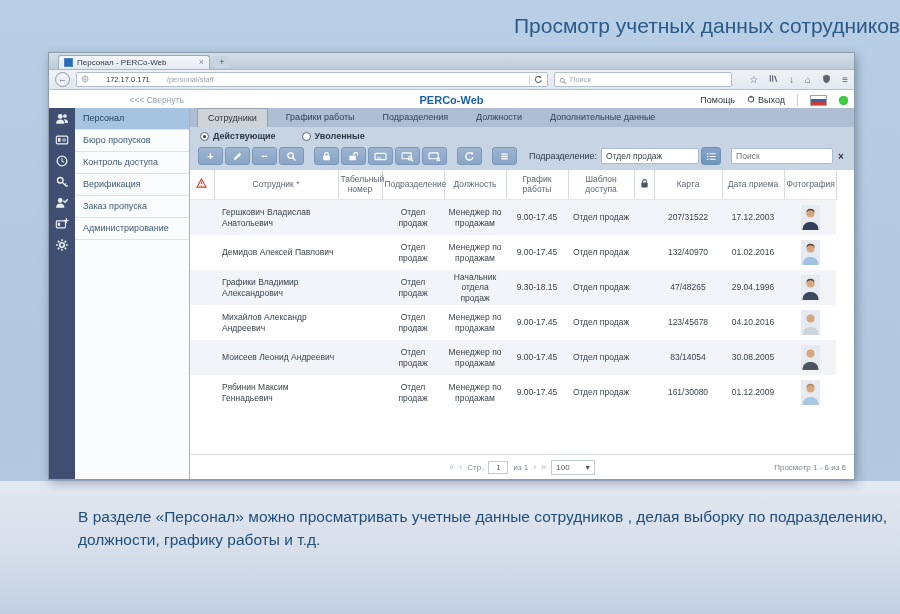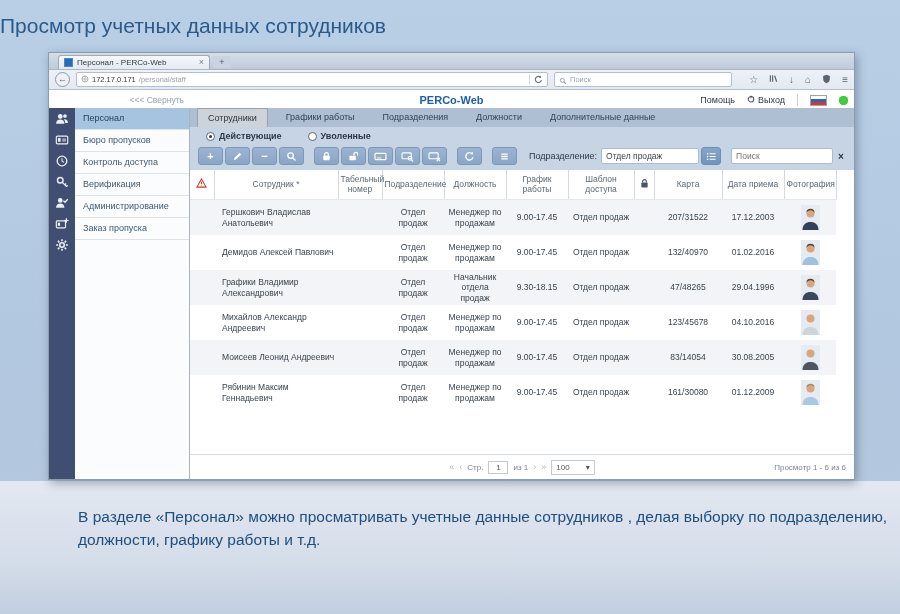--- a/index.html
+++ b/index.html
@@ -1,21 +1,21 @@
 <!DOCTYPE html>
 <html><head>
 <meta charset="utf-8">
 <style>
   html,body{margin:0;padding:0;}
   .stage{position:relative;width:900px;height:614px;overflow:hidden;
     font-family:"Liberation Sans",sans-serif;
     background:linear-gradient(180deg,#b9cfe6 0%,#b2c8e0 55%,#b5c8dd 100%);}
   .caption-band{position:absolute;left:0;top:481px;width:900px;height:133px;
     background:linear-gradient(180deg,#e3e8f1 0%,#d6deea 55%,#c2cfe1 100%);}
-  .page-title{position:absolute;top:14px;left:0;width:100%;text-align:left;
+  .page-title{position:absolute;top:14px;left:0;width:100%;text-align:right;
     font-size:21px;color:#2a5a89;font-weight:400;}
   .caption{position:absolute;left:78px;top:505px;width:814px;font-size:15.5px;
     color:#1e4e7d;line-height:23px;}
 
   
   .window{position:absolute;left:48px;top:52px;width:807px;height:428px;
     border:1px solid #8d9cad;box-shadow:2px 3px 9px rgba(40,55,75,.38);
     background:#fff;box-sizing:border-box;}
   .tabstrip{height:16px;background:linear-gradient(180deg,#d4dee9,#bfcbd9);
     display:flex;align-items:flex-end;}
@@ -27,21 +27,21 @@
   .btab-title{font-size:8px;color:#2e3845;white-space:nowrap;overflow:hidden;flex:1;}
   .btab-close{font-size:9px;color:#7c8794;line-height:1;}
   .newtab{width:18px;height:12px;margin:0 0 1px 3px;background:#c9d4e1;border-radius:2px;
     font-size:9px;color:#4e5a66;text-align:center;line-height:12px;}
   .navbar{height:19px;background:linear-gradient(180deg,#eef2f7,#e3e9f0);
     border-top:1px solid #aab7c5;border-bottom:1px solid #b6c0cc;
     display:flex;align-items:center;padding:0 6px;gap:6px;box-sizing:content-box;}
   .back-btn{width:13px;height:13px;border:1px solid #8b9aab;border-radius:50%;
     font-size:9px;color:#5a6673;text-align:center;line-height:12px;background:#eef2f6;flex:0 0 auto;}
   .urlbox{width:462px;height:13px;background:#fff;border:1px solid #b3bfcc;border-radius:2px;
-    display:flex;align-items:center;gap:3px;padding:0 4px;font-size:7.5px;}
+    display:flex;align-items:center;gap:17px;padding:0 4px;font-size:7.5px;}
   .url-host{color:#2f3944;}
   .url-path{color:#98a2ad;}
   .url-reload{margin-left:auto;border-left:1px solid #ccd4dc;padding-left:4px;display:flex;align-items:center;}
   .searchbox{width:168px;height:13px;background:#fff;border:1px solid #b3bfcc;border-radius:2px;
     display:flex;align-items:center;gap:3px;padding:0 4px;}
   .search-ph{font-size:7.5px;color:#9aa4ae;}
   .navicons{margin-left:auto;display:flex;align-items:center;gap:11px;color:#5a6570;}
   .ni{font-size:10px;line-height:1;}
 
   
@@ -65,21 +65,21 @@
   .sb-ico{height:21px;display:flex;align-items:center;justify-content:center;}
   .sb-label{height:21px;line-height:21px;font-size:9px;color:#3c5a76;padding-left:8px;
     border-bottom:1px solid #dfe2e6;white-space:nowrap;}
   .sb-label.active{background:#a6c3e0;color:#1c3c59;}
   .main{flex:1;display:flex;flex-direction:column;min-width:0;background:#fff;}
   .tabsrow{height:19px;background:#aebfd3;display:flex;align-items:stretch;padding-left:7px;gap:8px;flex:0 0 auto;}
   .mtab{font-size:9px;color:#2e4256;line-height:19px;padding:0 10px;white-space:nowrap;}
   .mtab.active{background:#ced3da;border:1px solid #97a2ae;border-bottom:none;color:#30363d;
     border-radius:2px 2px 0 0;line-height:18px;}
   .band{background:#c6d4e3;flex:0 0 auto;padding-bottom:3px;}
-  .radiorow{height:18px;display:flex;align-items:center;gap:26px;padding-left:16px;}
+  .radiorow{height:18px;display:flex;align-items:center;gap:26px;padding-left:10px;}
   .radio-item{display:flex;align-items:center;gap:4px;font-size:9px;font-weight:bold;color:#2e3845;}
   .radio{width:9px;height:9px;border-radius:50%;border:1px solid #5b6874;background:#fff;
     box-sizing:border-box;position:relative;}
   .radio.checked::after{content:"";position:absolute;left:2px;top:2px;width:3px;height:3px;
     border-radius:50%;background:#2e3845;}
   .toolbar{height:22px;display:flex;align-items:center;padding-left:8px;}
   .tbtn{width:23px;height:16px;border:1px solid #7b97ba;border-radius:3px;margin-right:2px;
     background:linear-gradient(180deg,#9db4d0,#8aa5c6);display:flex;align-items:center;
     justify-content:center;color:#fff;font-size:11px;font-weight:bold;line-height:1;flex:0 0 auto;}
   .tgap{width:8px;flex:0 0 auto;}
@@ -244,22 +244,22 @@
               </g>
             </svg>
           </div>
       </div>
 
       <div class="side-labels">
         <div class="sb-label active">Персонал</div>
         <div class="sb-label">Бюро пропусков</div>
         <div class="sb-label">Контроль доступа</div>
         <div class="sb-label">Верификация</div>
+        <div class="sb-label">Заказ пропуска</div>
         <div class="sb-label">Администрирование</div>
-        <div class="sb-label">Заказ пропуска</div>
       </div>
 
       <div class="main">
 
         <div class="tabsrow">
           <span class="mtab active">Сотрудники</span>
           <span class="mtab">Графики работы</span>
           <span class="mtab">Подразделения</span>
           <span class="mtab">Должности</span>
           <span class="mtab">Дополнительные данные</span>

